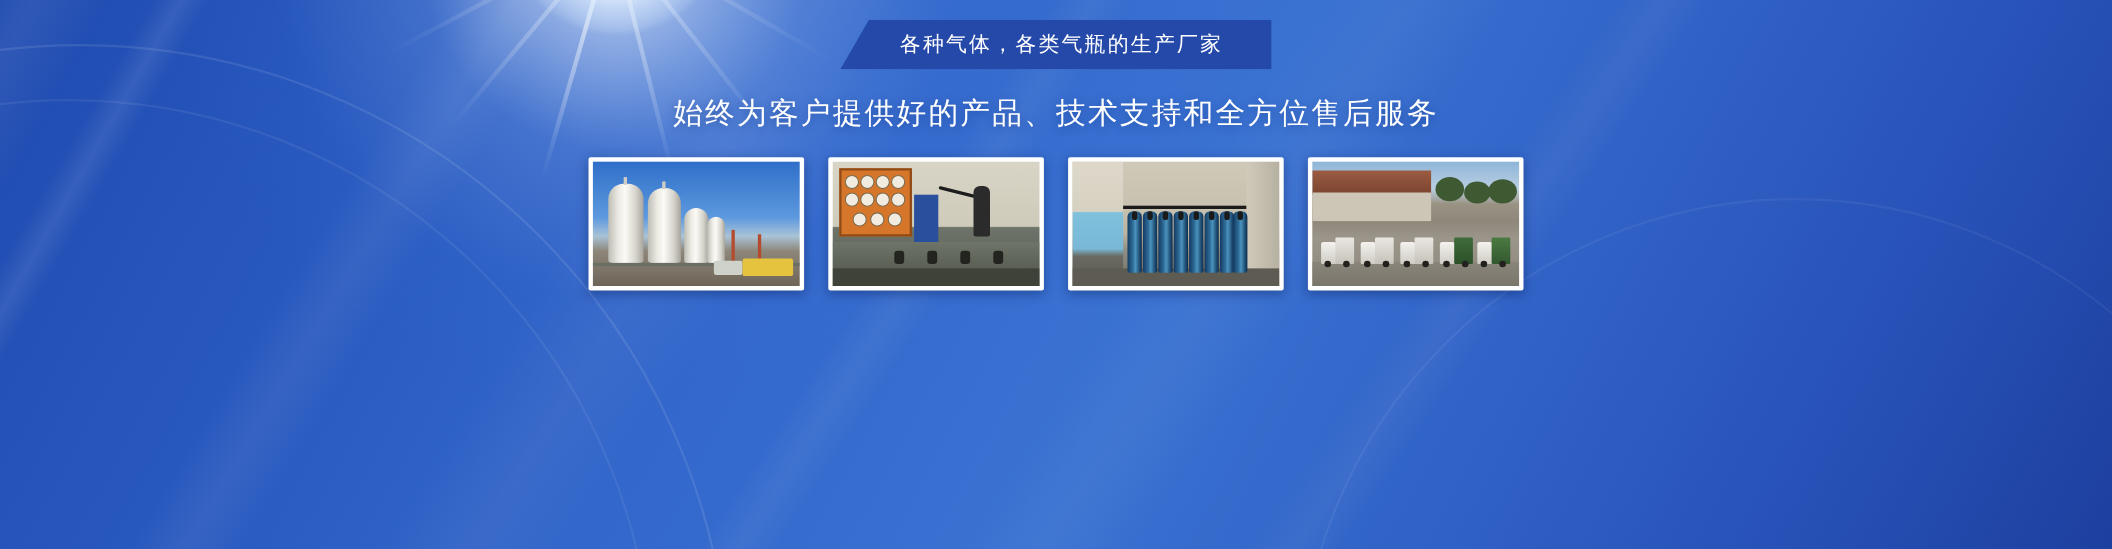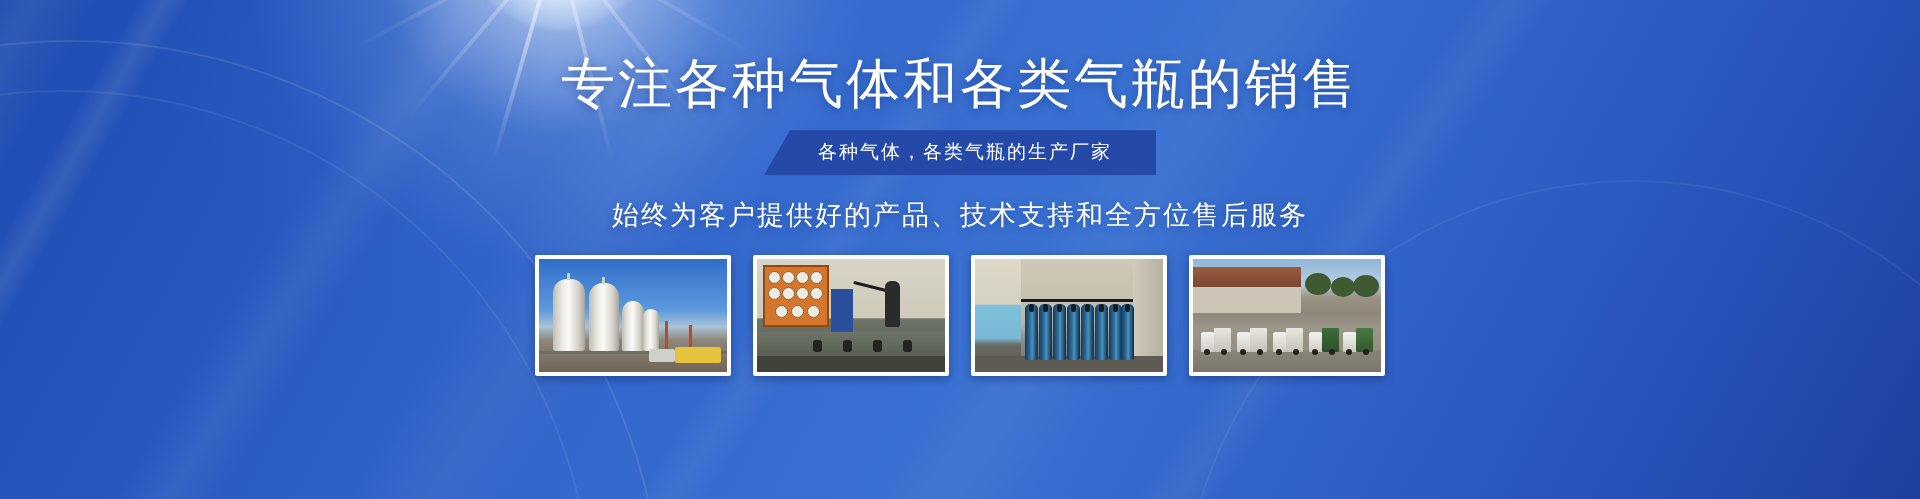--- a/index.html
+++ b/index.html
@@ -136,21 +136,20 @@
     <div class="flare-ray r2"></div>
     <div class="flare-ray r3"></div>
     <div class="flare-ray r4"></div>
     <div class="flare-ray r5"></div>
     <div class="flare-ray r6"></div>
     <div class="flare"></div>
   </div>
 
   <div class="content">
 
-    <h1 class="headline">专注各种气体和各类气瓶的销售</h1>
 
     <div class="ribbon-wrap">
       <div class="ribbon">各种气体，各类气瓶的生产厂家</div>
     </div>
 
     <p class="tagline">始终为客户提供好的产品、技术支持和全方位售后服务</p>
 
     <div class="photos">
 
       <div class="photo p1">

